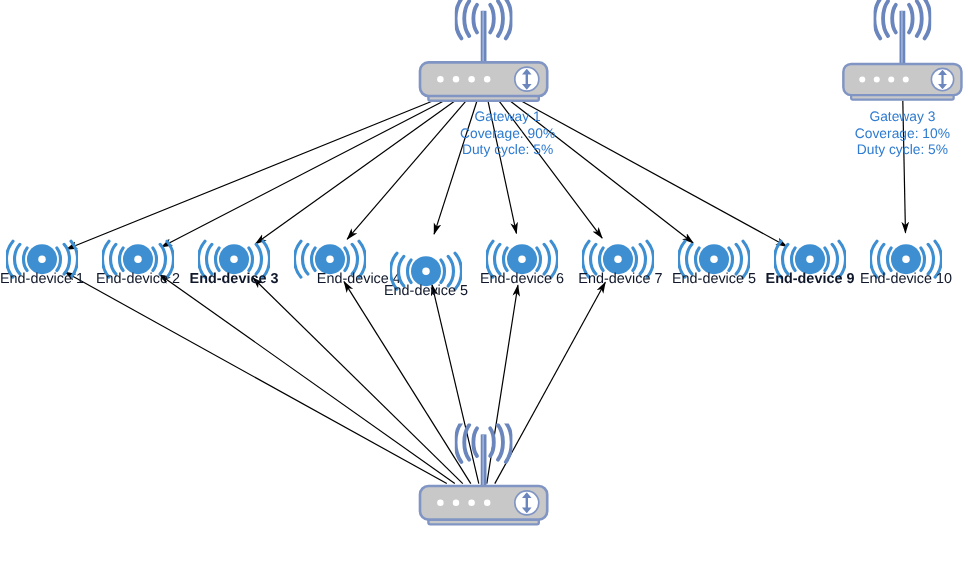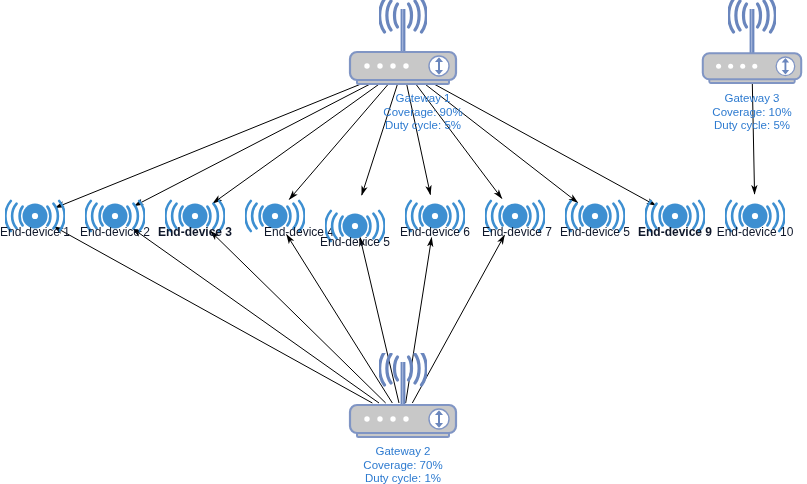--- a/index.html
+++ b/index.html
@@ -148,25 +148,20 @@
         <circle cx="46" cy="16" r="2.7" fill="#ffffff"></circle>
         <circle cx="59" cy="16" r="2.7" fill="#ffffff"></circle>
         <circle cx="92" cy="16" r="10" fill="#ffffff" stroke="#8095c4" stroke-width="1.4"></circle>
         <g fill="#6a86bd">
           <rect x="91" y="9" width="2" height="14"></rect>
           <path d="M92,7.2 L96,12 L88,12 Z"></path>
           <path d="M92,24.8 L96,20 L88,20 Z"></path>
         </g>
       </svg>
     </div>
-    <div class="gw-label" style="top:92px;">
-      <div>Gateway 2</div>
-      <div>Coverage: 70%</div>
-      <div>Duty cycle: 1%</div>
-    </div>
   </div>
 
   <div class="node" style="left:692px; top:0px; width:120px; height:145px;">
     <div class="gateway-icons">
       <svg class="icon-svg" style="position:absolute; left:36px; top:0px;" width="48" height="54" viewBox="0 0 48 54" xmlns="http://www.w3.org/2000/svg">
         <g fill="none" stroke="#6a86bd" stroke-width="3.2" stroke-linecap="round">
           <path d="M18.5,4 C14.5,9.5 14.5,21.5 18.5,27"></path>
           <path d="M12,1 C6.5,8.5 6.5,22.5 12,30"></path>
           <path d="M5.5,-1 C-1,8 -1,23 5.5,32"></path>
           <path d="M29.5,4 C33.5,9.5 33.5,21.5 29.5,27"></path>

